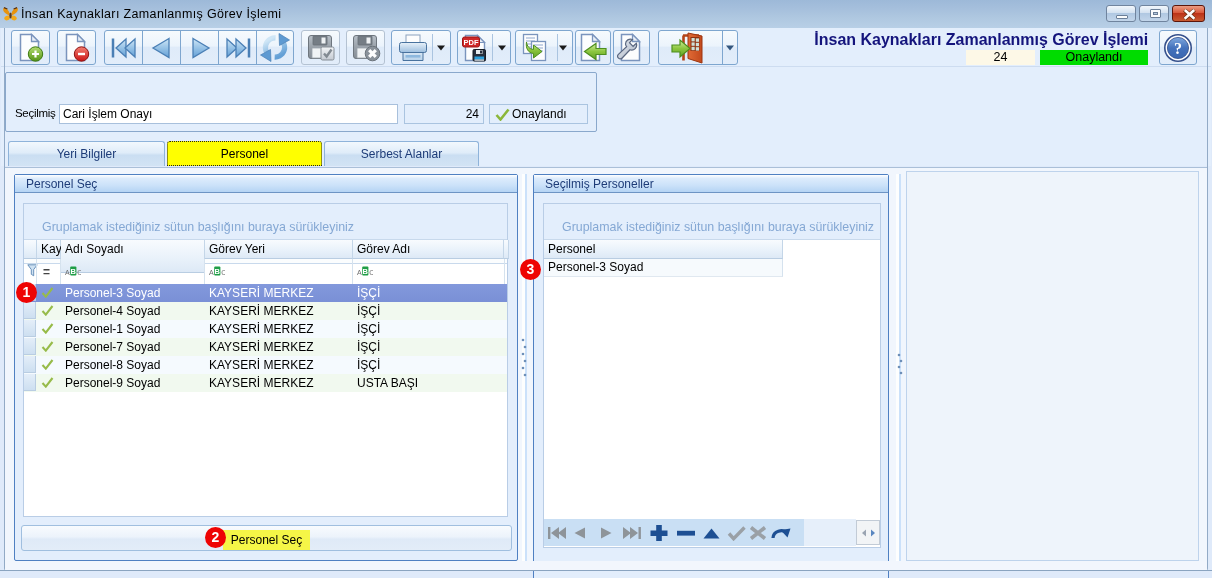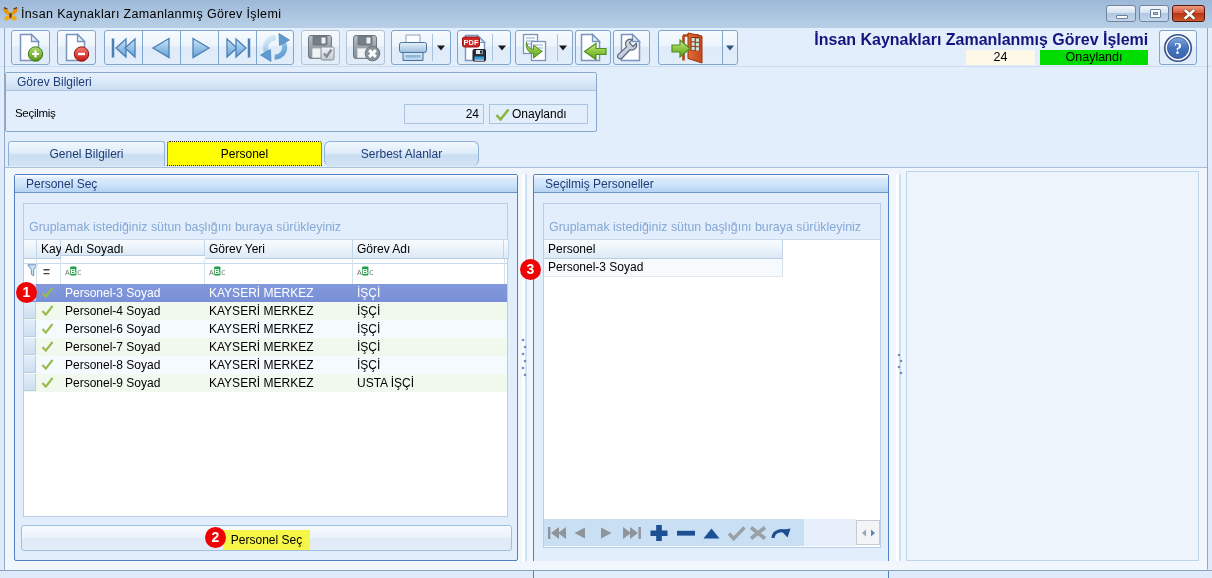--- a/index.html
+++ b/index.html
@@ -48,21 +48,21 @@
 #clientframe { left:4px; top:28px; width:1204px; height:543px; border:1px solid #92aac6; border-top:none; border-radius:0 0 3px 3px; }
 
 
 .panel { position:absolute; border:1px solid #4f80c2; background:#e3eefc; border-radius:2px; }
 .panel .hdr { position:absolute; left:0; top:0; right:0; height:18px;
   background:linear-gradient(180deg,#ffffff 0%,#ddecfc 20%,#cce2f9 60%,#b5d4f4 100%); border-bottom:1px solid #6d94c4;
   color:#1e3c78; padding-left:11px; line-height:18px; }
 .gridbox { position:absolute; border:1px solid #b9cde6; background:#fff; }
 .grouparea { position:absolute; left:0; top:0; right:0; height:36px; background:#e3eefc; border-bottom:1px solid #c8d9ec;
   color:#85a8d4; }
-.grouparea span { position:absolute; left:5px; top:16px; font-size:12.4px; }
+.grouparea span { position:absolute; left:18px; top:16px; font-size:12.4px; }
 
 
 .gh { position:absolute; background:linear-gradient(180deg,#f8fbfe 0%,#ebf3fb 50%,#dde9f6 100%);
   border-right:1px solid #c4d6e8; border-bottom:1px solid #b9cde2; color:#000; padding:1px 0 0 4px; line-height:17px; }
 
 
 .frow { background:#fbfdfe; border-bottom:1px solid #c8d9ec; }
 .row { position:absolute; left:0; width:483px; height:18px; background:#f5fafe; }
 .row.alt { background:#f1f9ef; }
 .row.sel { background:linear-gradient(180deg,#8399dc 0%,#7a90d6 100%); color:#fff; }
@@ -318,47 +318,47 @@
       <path d="M1.5 1 l10 9 M11.5 1 l-10 9" stroke="#68300f" stroke-width="4" fill="none"></path>
       <path d="M1.8 1 l9.6 8.8 M11.2 1 l-9.6 8.8" stroke="#fdfdfd" stroke-width="2.6" fill="none"></path>
     </svg>
   </div>
 
 <div id="apptitle" class="abs"><span style="display:inline-block;transform:scaleX(0.94);transform-origin:100% 50%;white-space:nowrap;">İnsan Kaynakları Zamanlanmış Görev İşlemi</span></div>
 <div id="numbox" class="abs">24</div>
 <div id="okbox" class="abs">Onaylandı</div>
 
 <div id="gorev" class="abs">
-  <div class="hdr">Görev Bilgileri</div>
   <div class="abs" style="left:9px;top:34px;color:#000;font-size:11.5px;letter-spacing:-0.3px;">Seçilmiş</div>
+  <div class="fld" style="left:53px;top:31px;width:339px;height:20px;line-height:18px;padding-left:3px;">Cari İşlem Onayı</div>
   <div class="fldro" style="left:398px;top:31px;width:80px;height:20px;line-height:18px;text-align:right;padding-right:4px;">24</div>
   <div class="fldro" style="left:483px;top:31px;width:99px;height:20px;line-height:18px;padding-left:22px;">Onaylandı
     <svg style="position:absolute;left:5px;top:3px;" width="15" height="13" viewBox="0 0 15 13">
         <path d="M1.5 7 l4 4.5 L13.5 1.5" fill="none" stroke="#8bb73b" stroke-width="2.6"></path>
       </svg>
   </div>
 </div>
 
-<div id="tab1" class="tab" style="left:8px;width:157px;">Genel Bilgileri</div>
+<div id="tab1" class="tab" style="left:8px;width:157px;">Yeri Bilgiler</div>
 <div id="tab2" class="tab" style="left:167px;width:155px;">Personel</div>
-<div id="tab3" class="tab" style="left:324px;width:155px;border-radius:6px;">Serbest Alanlar</div>
+<div id="tab3" class="tab" style="left:324px;width:155px;">Serbest Alanlar</div>
 <div id="tabpage" class="abs"></div>
 <div id="clientframe" class="abs"></div>
 
 <div id="lpanel" class="panel" style="left:14px;top:174px;width:504px;height:387px;">
   <div class="hdr">Personel Seç</div>
   <div class="gridbox" style="left:8px;top:28px;width:485px;height:314px;">
     <div class="grouparea">
         <span>Gruplamak istediğiniz sütun başlığını buraya sürükleyiniz</span>
       </div>
     <div id="lgrid" style="position:absolute;left:0;top:36px;right:0;bottom:33px;">
 
       <div class="gh" style="left:0;top:0;width:13px;height:19px;"></div>
       <div class="gh" style="left:13px;top:0;width:24px;height:19px;">Kay</div>
-      <div class="gh" style="left:37px;top:0;width:144px;height:16px;">Adı Soyadı</div>
+      <div class="gh" style="left:37px;top:0;width:144px;height:33px;">Adı Soyadı</div>
       <div class="gh" style="left:329px;top:0;width:151px;height:19px;">Görev Adı</div>
       <div class="gh" style="left:181px;top:0;width:148px;height:19px;">Görev Yeri</div>
       <div class="gh" style="left:480px;top:0;width:3px;height:19px;"></div>
 
       <div class="frow" style="left:0;top:19px;width:483px;height:24px;"></div>
       <svg class="abs" style="left:3px;top:24px;" width="11" height="13" viewBox="0 0 11 13">
           <path d="M0.8 0.8 h9.4 L6.7 5.5 v6.3 l-2.4 -1.5 V5.5 z" fill="#cfe2f2" stroke="#5b87b4" stroke-width="0.9"></path>
         </svg>
       <div class="abs" style="left:19px;top:25px;font-weight:bold;color:#444;">=</div>
       <svg class="abs" style="left:41px;top:26px;" width="16" height="10" viewBox="0 0 16 10">
@@ -407,21 +407,21 @@
           </svg>
           <span class="c1">Personel-4 Soyad</span>
           <span class="c2">KAYSERİ MERKEZ</span>
           <span class="c3">İŞÇİ</span>
         </div>
       <div class="row" style="top:80px;">
           <span class="ind"></span>
           <svg class="chk" width="13" height="11" viewBox="0 0 13 11">
             <path d="M1.5 6 l3.3 3.6 L11.5 1" fill="none" stroke="#97bb4a" stroke-width="2.1"></path>
           </svg>
-          <span class="c1">Personel-6 Soyad</span>
+          <span class="c1">Personel-1 Soyad</span>
           <span class="c2">KAYSERİ MERKEZ</span>
           <span class="c3">İŞÇİ</span>
         </div>
       <div class="row alt" style="top:98px;">
           <span class="ind"></span>
           <svg class="chk" width="13" height="11" viewBox="0 0 13 11">
             <path d="M1.5 6 l3.3 3.6 L11.5 1" fill="none" stroke="#97bb4a" stroke-width="2.1"></path>
           </svg>
           <span class="c1">Personel-7 Soyad</span>
           <span class="c2">KAYSERİ MERKEZ</span>
@@ -436,21 +436,21 @@
           <span class="c2">KAYSERİ MERKEZ</span>
           <span class="c3">İŞÇİ</span>
         </div>
       <div class="row alt" style="top:134px;text-align:right;">
           <span class="ind"></span>
           <svg class="chk" width="13" height="11" viewBox="0 0 13 11">
             <path d="M1.5 6 l3.3 3.6 L11.5 1" fill="none" stroke="#97bb4a" stroke-width="2.1"></path>
           </svg>
           <span class="c1">Personel-9 Soyad</span>
           <span class="c2">KAYSERİ MERKEZ</span>
-          <span class="c3">USTA İŞÇİ</span>
+          <span class="c3">USTA BAŞI</span>
         </div>
     </div>
   </div>
   <div id="selbtn" class="abs" style="left:6px;top:350px;width:491px;"><b>Personel Seç</b></div>
 </div>
 
 <div id="rpanel" class="panel" style="left:533px;top:174px;width:356px;height:434px;">
   <div class="hdr">Seçilmiş Personeller</div>
   <div class="gridbox" style="left:9px;top:28px;width:338px;height:345px;">
     <div class="grouparea">

